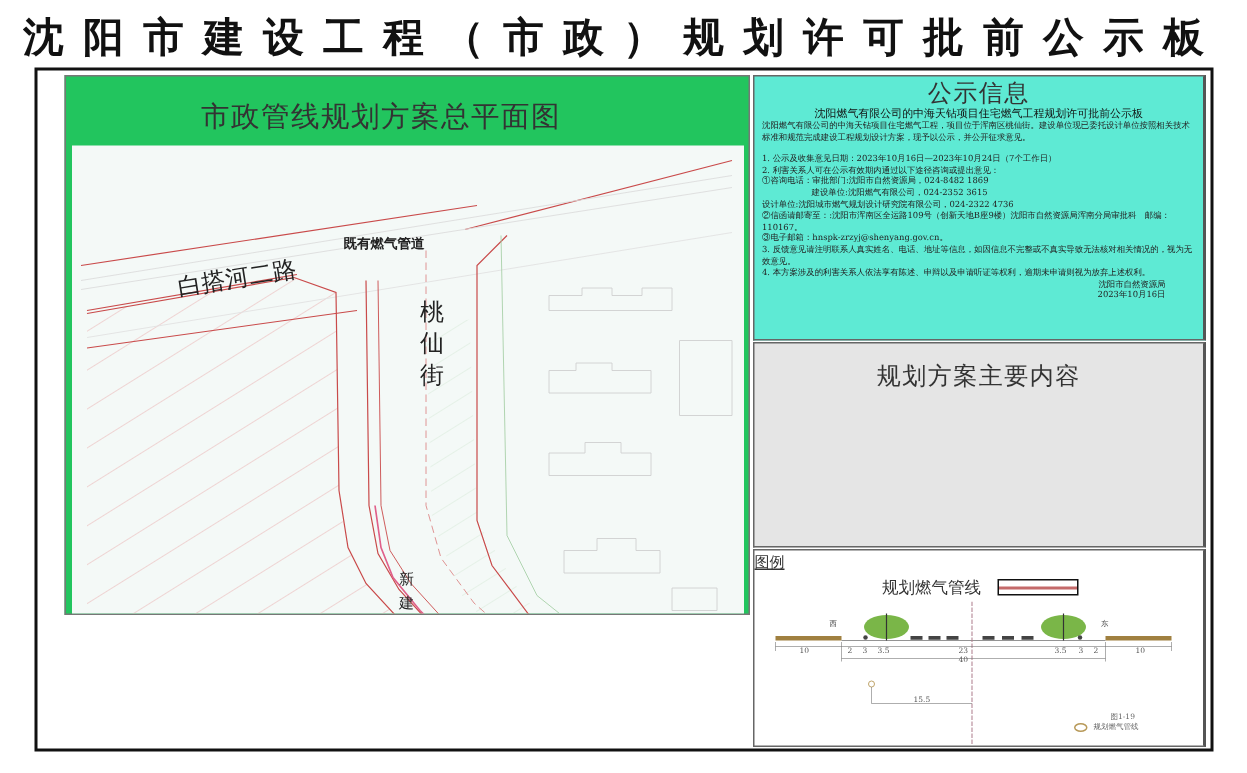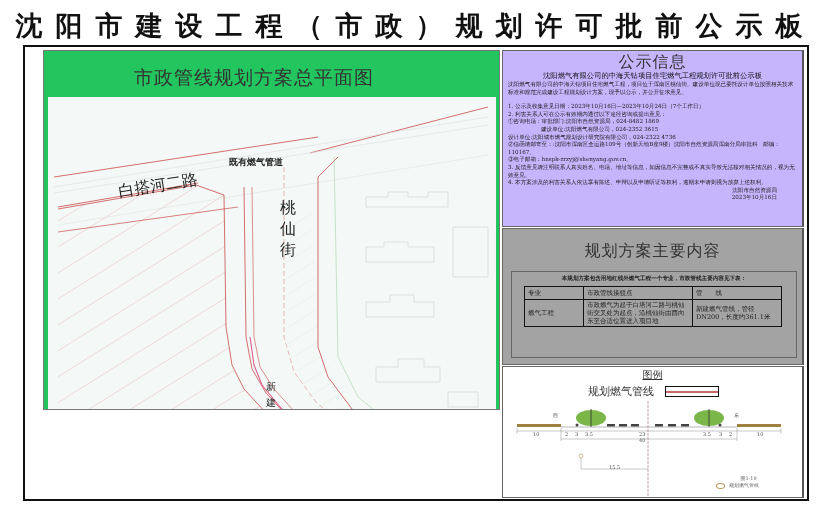--- a/index.html
+++ b/index.html
@@ -10,41 +10,41 @@
   .map-title { position:absolute; left:0; top:14px; width:420px; text-align:center; font-size:19px; color:#333; letter-spacing:1px; font-family:"DejaVu Serif", serif; }
   .map-area { position:absolute; left:4px; top:46px; width:448px; height:400px; background:#f4f9f7; }
   .map-svg { position:absolute; left:0; top:0; }
   .map-label { position:absolute; color:#222; font-family:"DejaVu Serif", serif; }
   .lbl-road1 { left:69px; top:85px; font-size:16px; transform:rotate(-9deg); transform-origin:left top; }
   .lbl-existing { left:181px; top:59px; font-size:9px; font-weight:bold; }
   .lbl-street { left:232px; top:100px; font-size:16px; width:18px; line-height:21px; word-break:break-all; }
   .lbl-newpipe { left:218px; top:282px; font-size:10px; width:16px; line-height:16px; word-break:break-all; }
 
   .right-col { position:absolute; left:502px; top:50px; width:302px; height:448px; }
-  .info-box { position:absolute; left:0; top:0; width:302px; height:177px; border:1px solid #666; border-right:2px solid #555; box-sizing:border-box; background:#c4b5fd; }
+  .info-box { position:absolute; left:0; top:0; width:302px; height:177px; border:1px solid #666; border-right:2px solid #555; box-sizing:border-box; background:#5eead4; }
   .info-title { text-align:center; font-size:16px; color:#333; margin-top:2px; line-height:18px; font-family:"DejaVu Sans", sans-serif; letter-spacing:1px;}
   .info-subtitle { text-align:center; font-size:7.3px; font-weight:normal; font-family:"DejaVu Sans", sans-serif; line-height:10px; }
   .info-body { padding:0 5px; font-size:5.6px; line-height:7.6px; color:#222; }
   .info-body p { margin:0; }
   .gap { height:7px; }
   .indent { padding-left:33px; }
   .sign { text-align:right; padding-right:20px; margin-top:12px; }
 
-  .content-box { position:absolute; left:0; top:178px; width:302px; height:137px; border:1px solid #666; border-right:2px solid #555; box-sizing:border-box; background:#a3a3a3; }
+  .content-box { position:absolute; left:0; top:178px; width:302px; height:137px; border:1px solid #666; border-right:2px solid #555; box-sizing:border-box; background:#e5e5e5; }
   .content-title { text-align:center; font-size:16px; color:#333; margin-top:12px; line-height:20px; letter-spacing:1px; font-family:"DejaVu Sans", sans-serif; }
   .content-inner { position:absolute; left:8px; top:42px; width:286px; height:87px; border:1px solid #666; box-sizing:border-box; }
   .content-intro { font-size:5.6px; text-align:center; margin-top:3px; font-weight:bold; color:#222; }
   table.plan { position:absolute; left:12px; top:14px; width:258px; border-collapse:collapse; font-size:6.5px; color:#222; }
   table.plan td, table.plan th { border:1.5px solid #111; padding:1px 3px; font-weight:normal; text-align:left; vertical-align:middle; line-height:8px; }
   table.plan th { height:10px; }
   .col-a { width:52px; }
   .col-b { width:102px; }
 
   .legend-box { position:absolute; left:0; top:316px; width:302px; height:132px; border:1px solid #666; border-right:2px solid #555; box-sizing:border-box; background:#fff; }
-  .legend-title { text-align:center; font-size:10px; text-decoration:underline; margin-top:1px; color:#333; }
+  .legend-title { text-align:left; font-size:10px; text-decoration:underline; margin-top:1px; color:#333; }
   .legend-row { position:absolute; left:85px; top:17px; font-size:11px; color:#333; }
   .legend-swatch { position:absolute; left:162px; top:19px; width:52px; height:9px; border:1px solid #111; background:#fff; }
   .legend-swatch::after { content:""; position:absolute; left:0; right:0; top:3.5px; height:2px; background:#c46a6a; }
   .xs-svg { position:absolute; left:0; top:34px; }
   .tiny { position:absolute; font-size:5px; color:#555; }
   .legend-caption { position:absolute; left:213px; top:108px; font-size:5px; color:#666; text-align:center; line-height:7px; }
   .cap-icon { display:inline-block; width:7px; height:4px; border:1px solid #b89a5a; border-radius:50%; vertical-align:middle; margin-right:4px; }
 </style>
 </head>
 <body>
@@ -126,37 +126,20 @@
       <p>③电子邮箱：hnspk-zrzyj@shenyang.gov.cn。</p>
       <p>3. 反馈意见请注明联系人真实姓名、电话、地址等信息，如因信息不完整或不真实导致无法核对相关情况的，视为无效意见。</p>
       <p>4. 本方案涉及的利害关系人依法享有陈述、申辩以及申请听证等权利，逾期未申请则视为放弃上述权利。</p>
       <p class="sign">沈阳市自然资源局</p>
       <p class="sign" style="margin-top:0">2023年10月16日</p>
     </div>
   </div>
 
   <div class="content-box">
     <div class="content-title">规划方案主要内容</div>
-    <div class="content-inner">
-      <div class="content-intro">本规划方案包含用地红线外燃气工程一个专业，市政管线主要内容见下表：</div>
-      <table class="plan">
-        <tbody>
-            <tr>
-          <th class="col-a">专业</th>
-          <th class="col-b">市政管线接驳点</th>
-          <th>管　　线</th>
-        </tr>
-        <tr>
-          <td>燃气工程</td>
-          <td>市政燃气为起于白塔河二路与桃仙街交叉处为起点，沿桃仙街由西向东至合适位置进入项目地</td>
-          <td>新建燃气管线，管径DN200，长度约361.1米</td>
-        </tr>
-      </tbody>
-        </table>
-    </div>
   </div>
 
   <div class="legend-box">
     <div class="legend-title">图例</div>
     <div class="legend-row">规划燃气管线</div>
     <div class="legend-swatch"></div>
     <svg class="xs-svg" width="300" height="95" viewBox="0 0 300 95">
 
       <rect x="14" y="23" width="44" height="3" fill="#a08040"></rect>
       <rect x="234" y="23" width="44" height="3" fill="#a08040"></rect>

